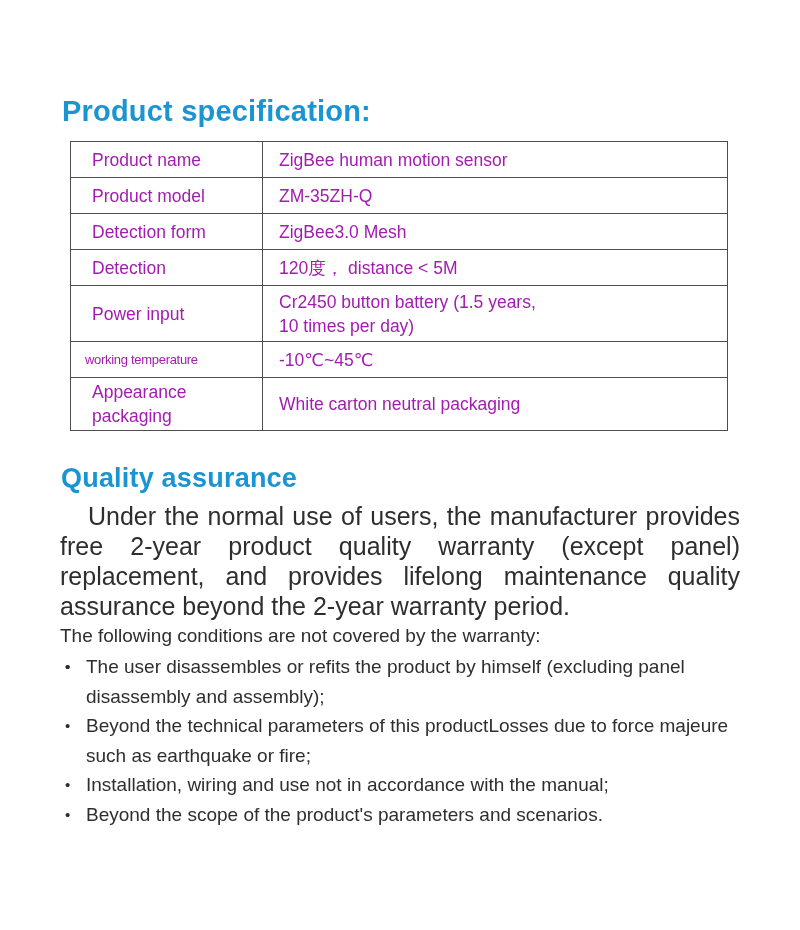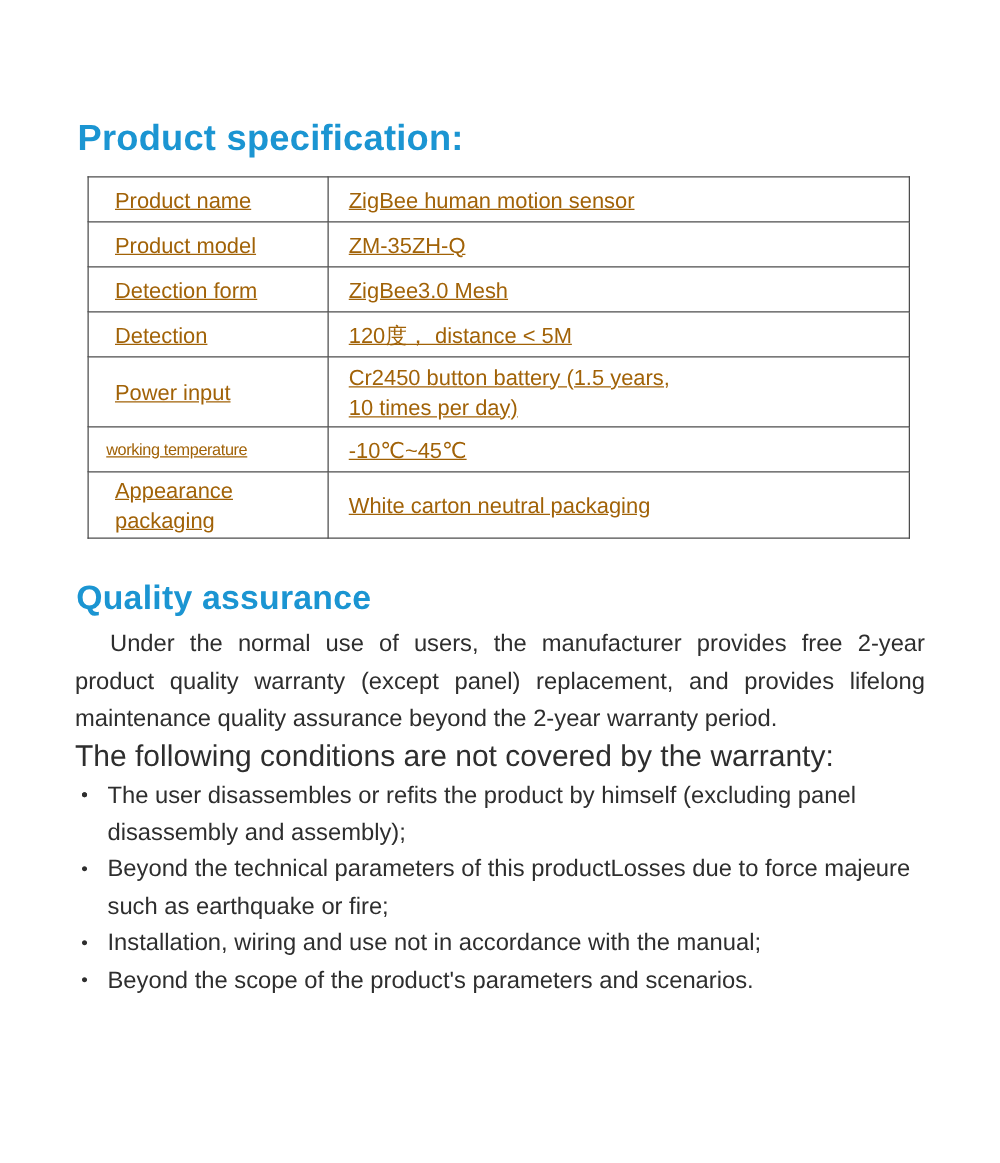--- a/index.html
+++ b/index.html
@@ -25,54 +25,53 @@
   table.spec-table {
     border-collapse: collapse;
     table-layout: fixed;
     width: 658px;
     margin: 13px 0 0 70px;
   }
   table.spec-table col.c-label { width: 192px; }
   table.spec-table td {
     border: 1.5px solid #4d4d4d;
     font-size: 17.5px;
-    color: #a16207;
+    color: #a21caf;
     vertical-align: middle;
     padding: 2px 6px 2px 16px;
     line-height: 24px;
-    text-decoration: underline;
   }
   table.spec-table td.label { padding-left: 21px; }
   table.spec-table tr td { height: 36px; }
   table.spec-table tr.r-tall td { height: 56px; }
   table.spec-table tr.r-last td { height: 53px; }
   table.spec-table tr.r-temp td.label { padding-left: 14px; font-size: 13px; letter-spacing: -0.3px; }
   .pre { white-space: pre-line; }
 
   .qa-title {
     margin: 1px;
     padding: 31px 0 0 60px;
     font-size: 27px;
     font-weight: bold;
     color: #1b95d2;
     letter-spacing: 0.2px;
   }
   .qa-paragraph {
     margin: 7px 88px 0 60px;
     width: 680px;
-    font-size: 19px;
+    font-size: 25px;
     line-height: 30px;
     color: #2e2e2e;
     text-align: justify;
     text-indent: 28px;
   }
   .qa-intro {
     margin: 0 60px;
     width: 680px;
-    font-size: 24px;
+    font-size: 19px;
     line-height: 30px;
     color: #2e2e2e;
   }
   ul.qa-bullets {
     list-style: none;
     margin: 1px 0 0 60px;
     padding: 0;
     width: 682px;
   }
   ul.qa-bullets li {

